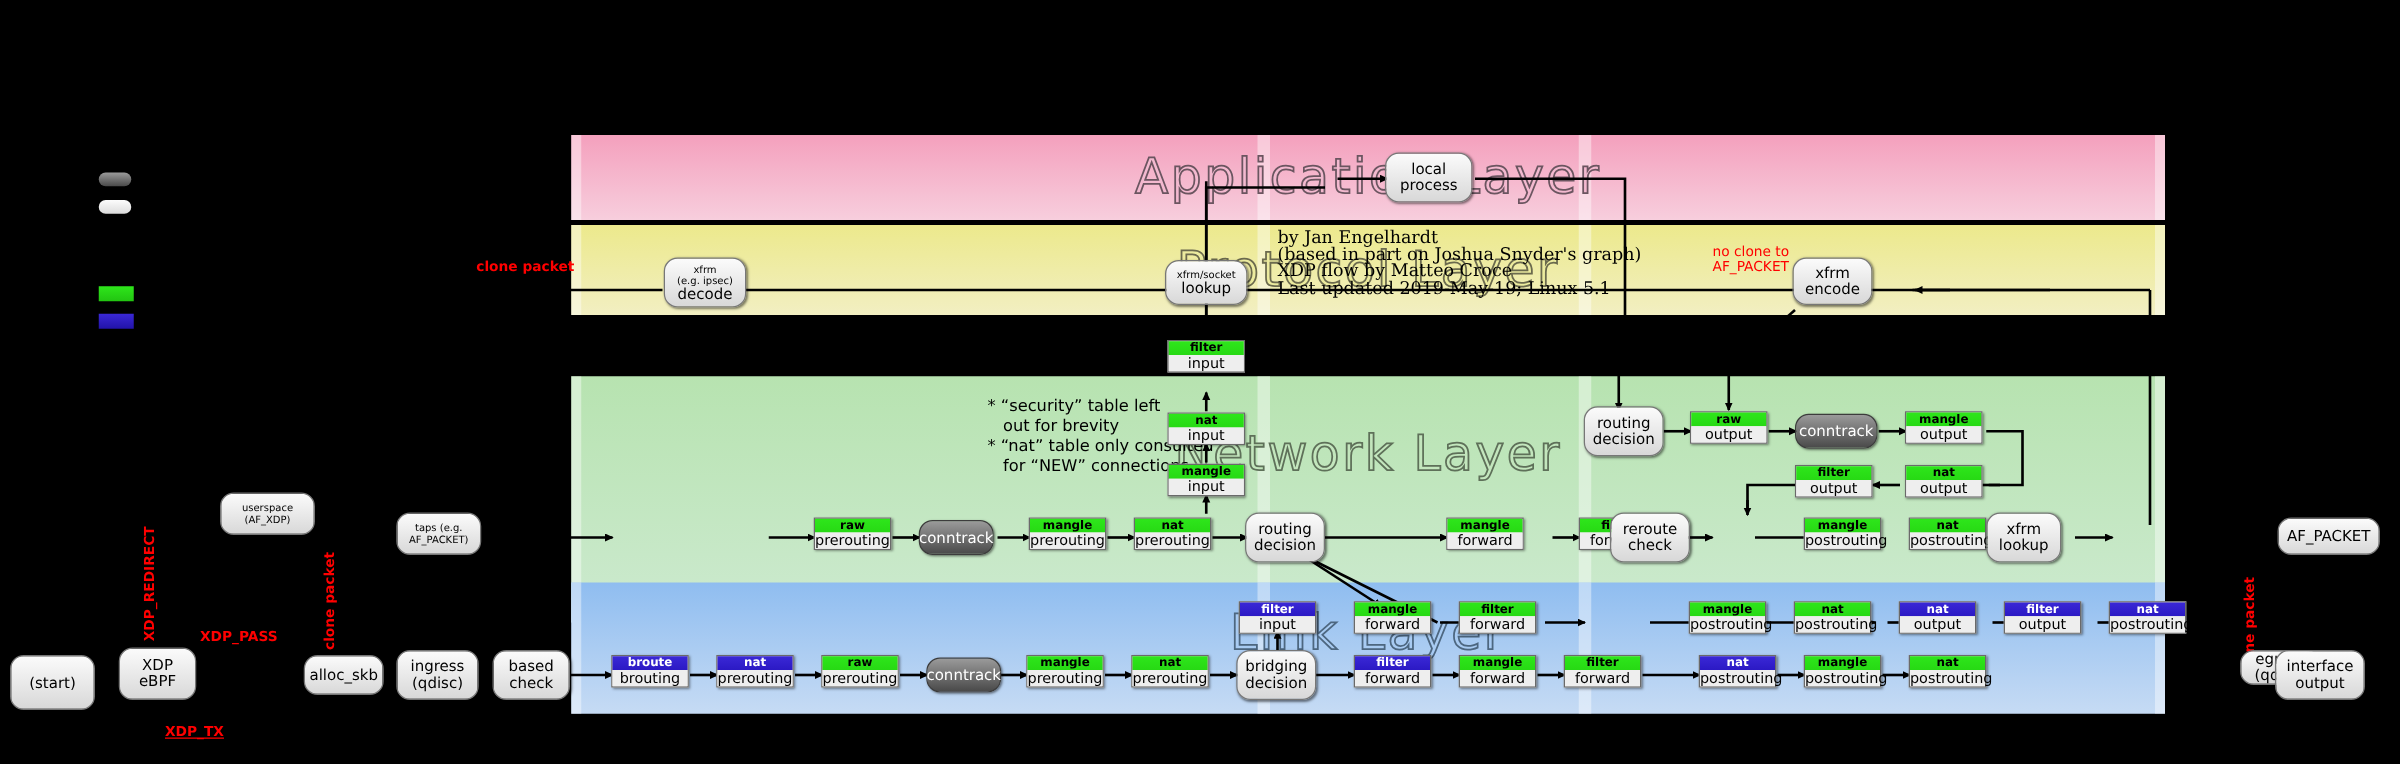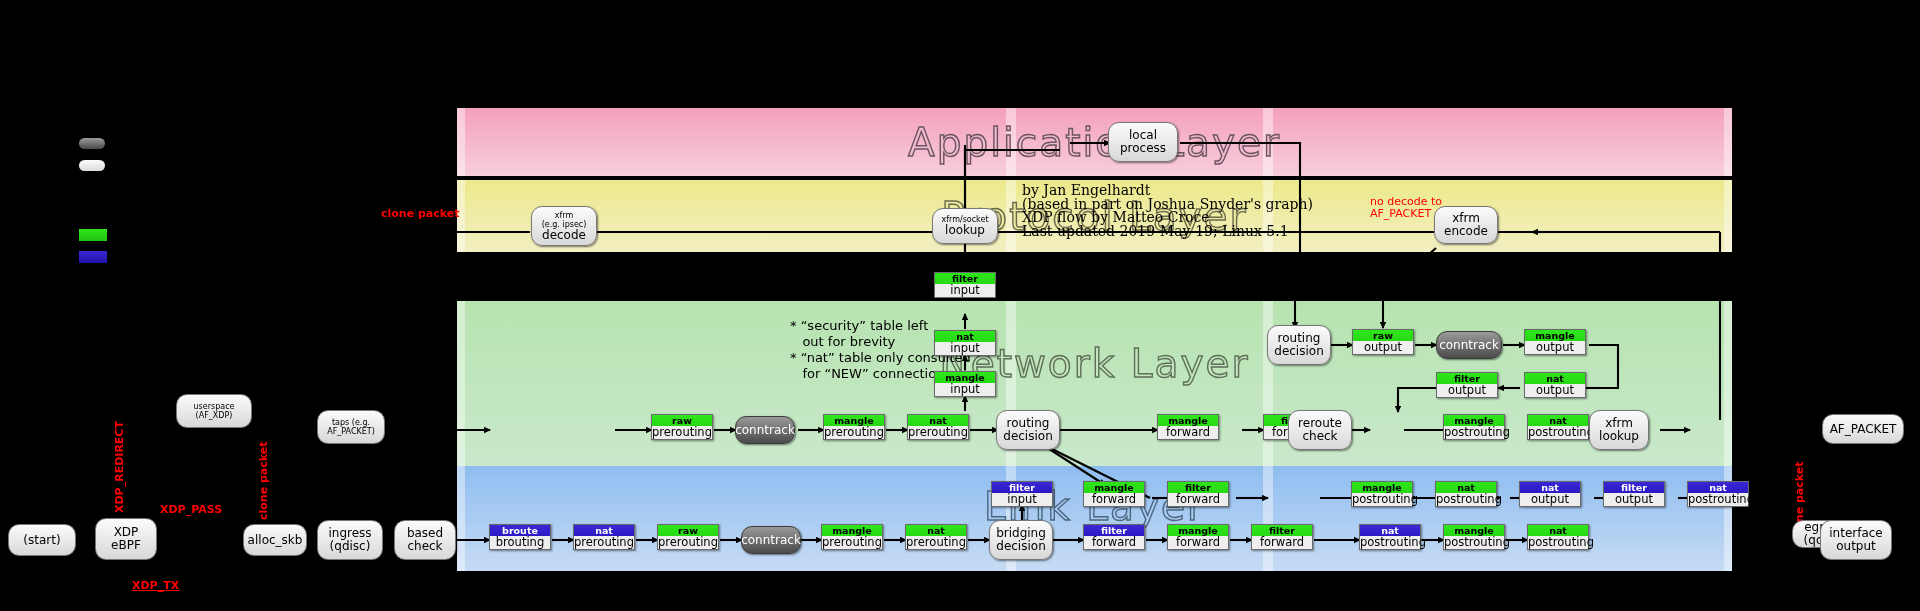--- a/index.html
+++ b/index.html
@@ -229,27 +229,27 @@
 XDP flow by Matteo Croce
 Last updated 2019-May-19; Linux 5.1</div>
   <div class="notes" style="left:790px;top:318px;">* “security” table left
    out for brevity
 * “nat” table only consulted
    for “NEW” connections</div>
 
   <div class="red" style="left:381px;top:208px;">clone packet</div>
   <div class="red vert" style="left:258px;top:520px;">clone packet</div>
   <div class="red vert" style="left:1794px;top:540px;">clone packet</div>
-  <div class="red plain" style="left:1370px;top:196px;white-space:pre;">no decode to
+  <div class="red plain" style="left:1370px;top:196px;white-space:pre;">no clone to
 AF_PACKET</div>
   <div class="red vert" style="left:114px;top:513px;">XDP_REDIRECT</div>
   <div class="red" style="left:160px;top:504px;">XDP_PASS</div>
   <div class="red" style="left:132px;top:580px;text-decoration:underline;">XDP_TX</div>
 
-  <div class="node" style="left:8px;top:524px;width:68px;height:32px;">
+  <div class="node" style="left:8px;top:524px;width:68px;height:44px;">
     <span>(start)</span>
   </div>
 
   <div class="node" style="left:95px;top:518px;width:62px;height:42px;align-items:center;">
     <span>XDP</span>
     <span>eBPF</span>
   </div>
 
   <div class="node" style="left:176px;top:394px;width:76px;height:34px;">
     <span class="sm">userspace</span>

